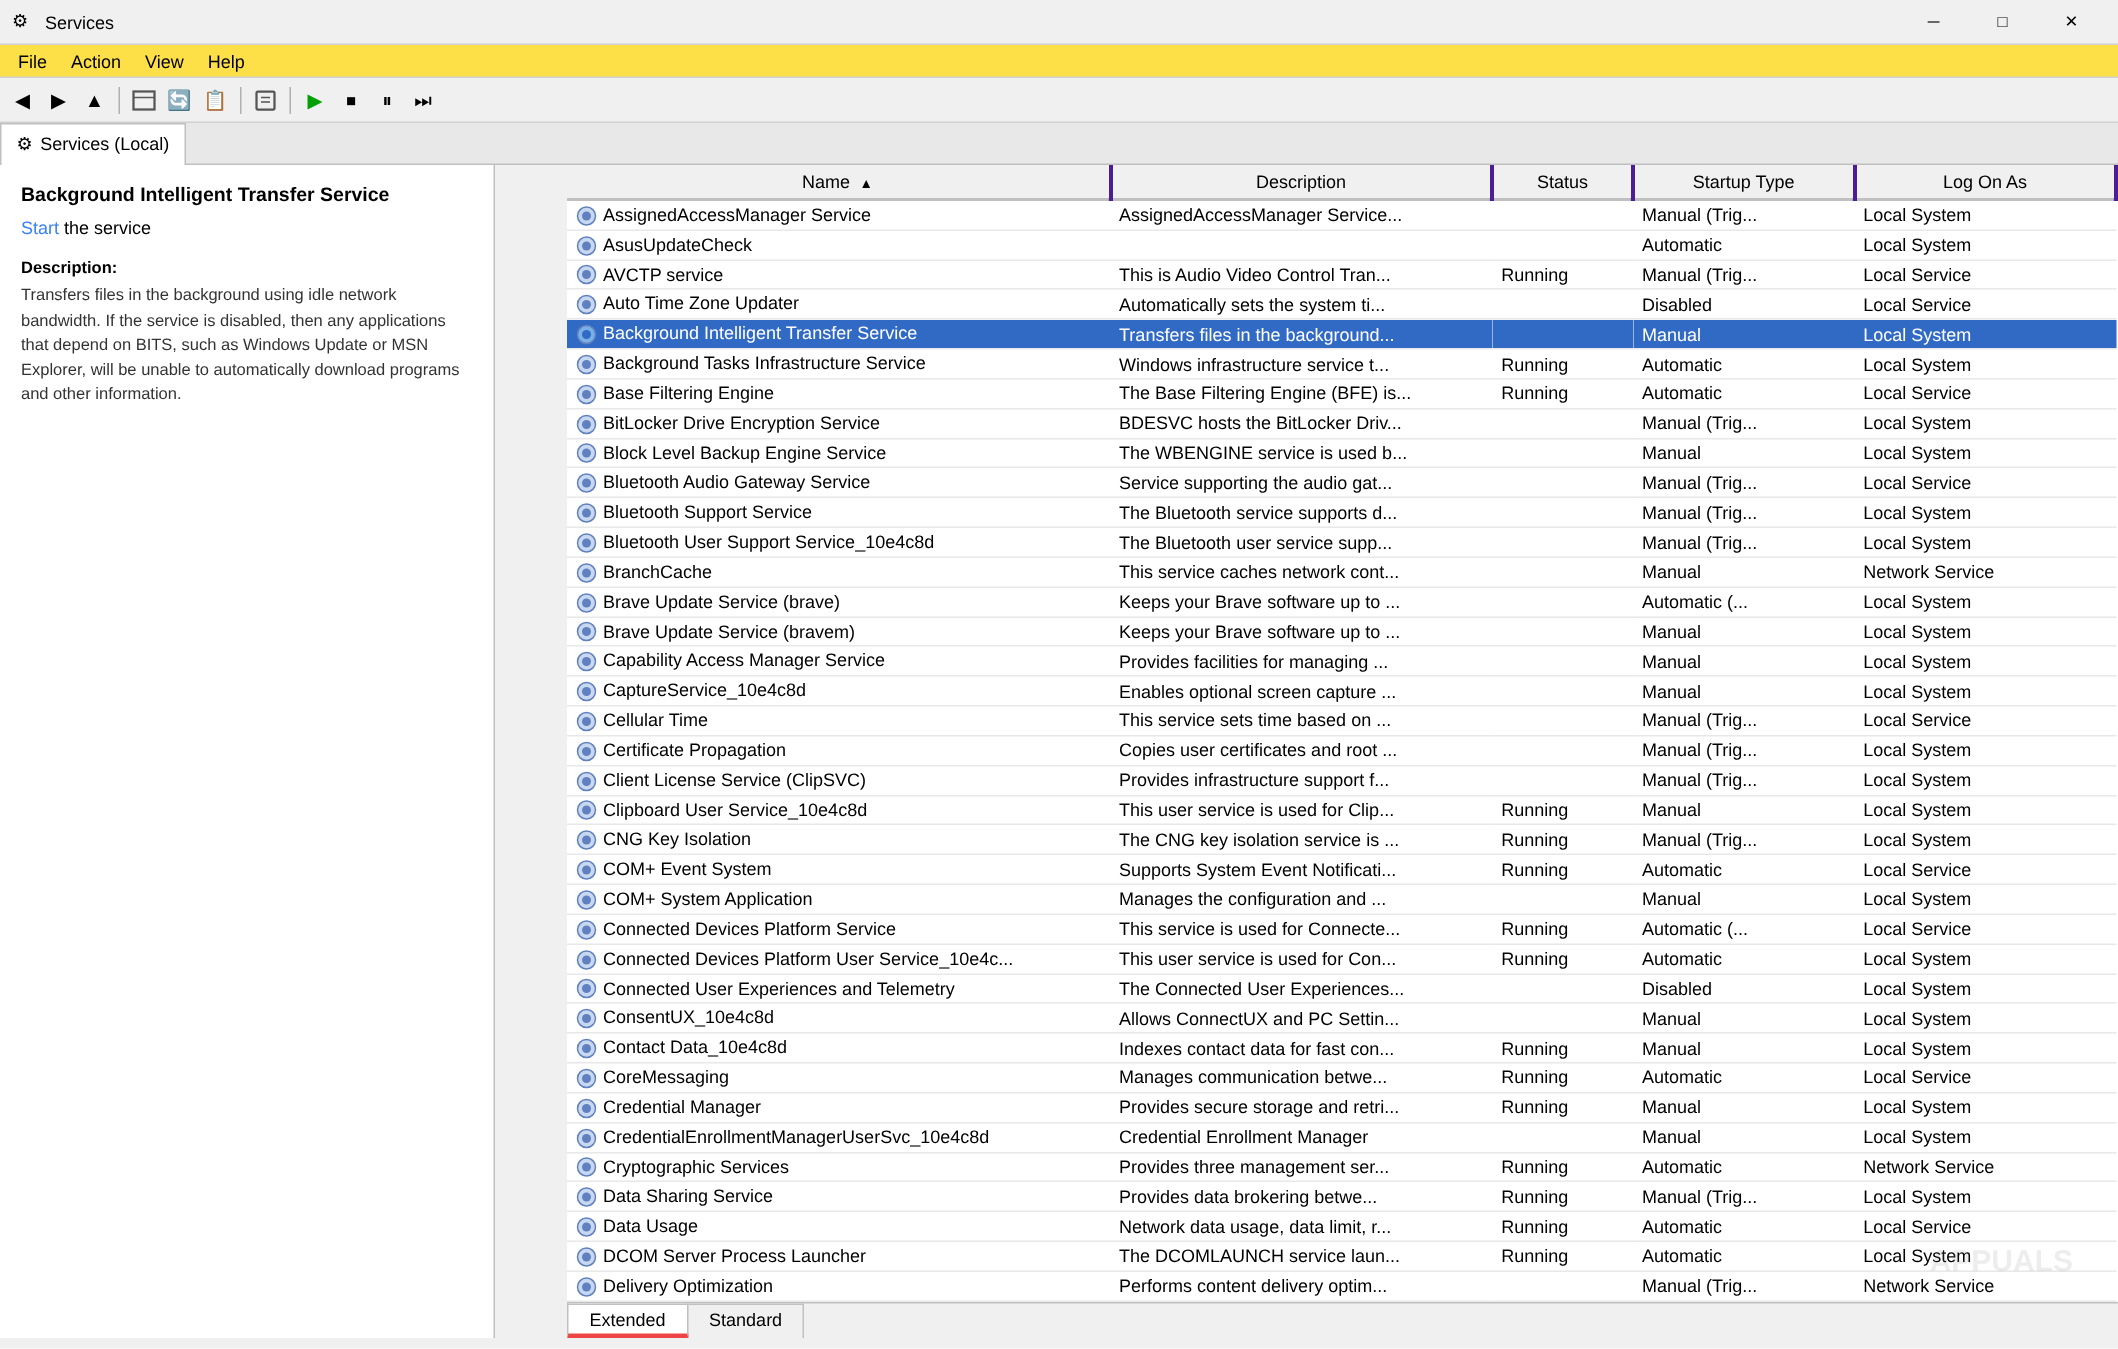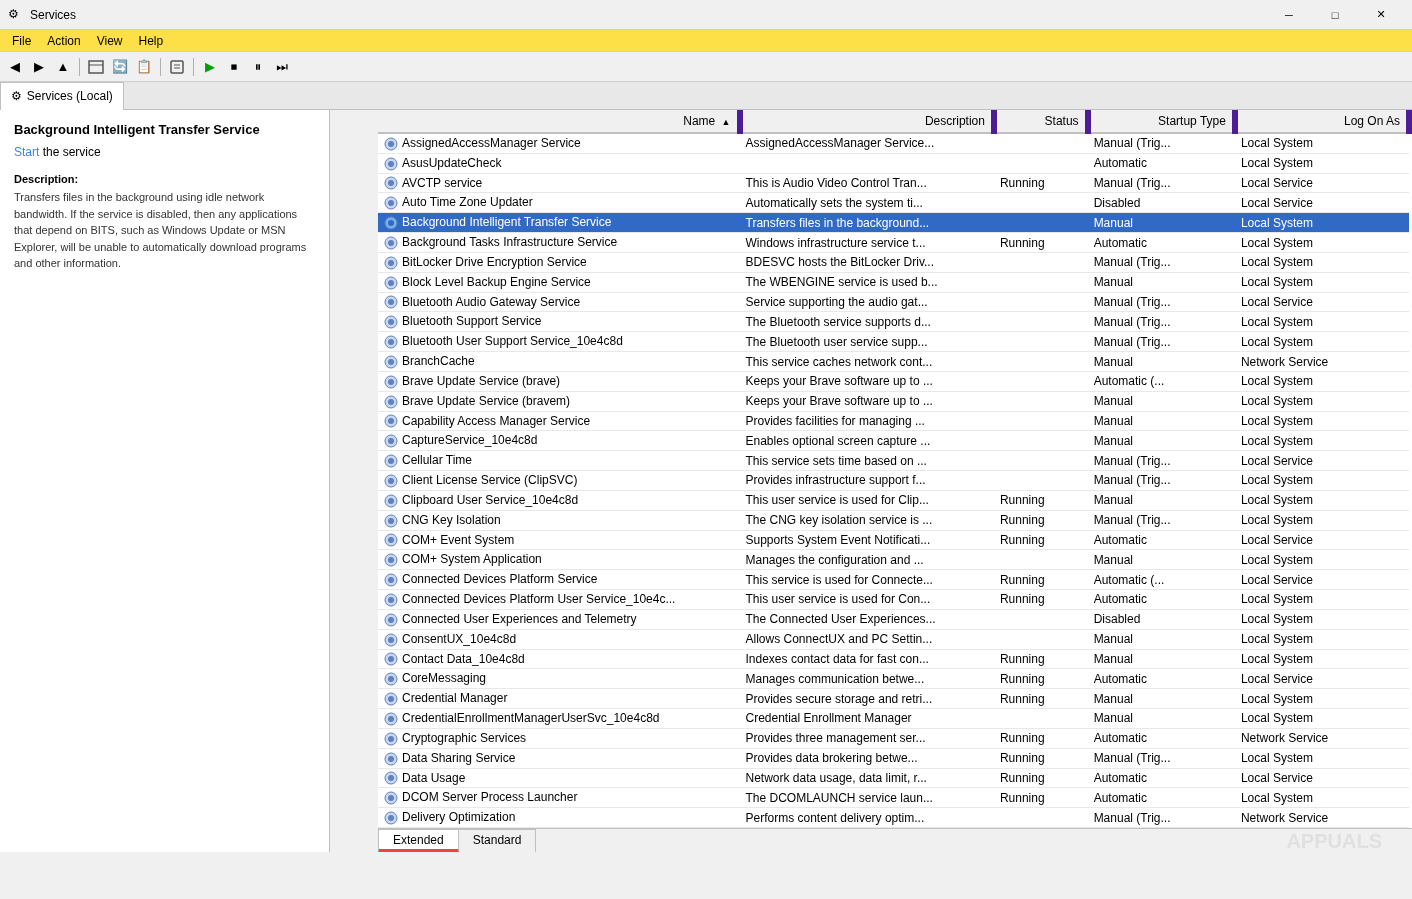--- a/index.html
+++ b/index.html
@@ -133,24 +133,24 @@
     }
     thead tr {
       background: #f0f0f0;
       border-bottom: 2px solid #c0c0c0;
       position: sticky;
       top: 0;
       z-index: 10;
     }
     thead th {
       padding: 4px 6px;
-      text-align: right;
+      text-align: center;
       font-weight: normal;
       font-size: 12px;
-      border-right: 6px solid #4c1d95;
+      border-right: 3px solid #4c1d95;
       cursor: pointer;
       white-space: nowrap;
       overflow: hidden;
     }
     tbody tr {
       border-bottom: 1px solid #e8e8e8;
     }
     tbody tr.selected {
       background: #316ac5;
       color: #fff;
@@ -354,20 +354,30 @@
                   </svg></span><span>Background Tasks Infrastructure Service</span></td>
               <td class="col-desc">Windows infrastructure service t...</td>
               <td class="col-status">Running</td>
               <td class="col-startup">Automatic</td>
               <td class="col-logon">Local System</td>
             </tr>
             <tr>
               <td class="col-name" style="overflow: hidden; text-overflow: ellipsis; white-space: nowrap;"><span style="display: inline-block; width: 14px; height: 14px; vertical-align: middle; margin-right: 4px;"><svg width="14" height="14" viewBox="0 0 14 14">
                     <circle cx="7" cy="7" r="6" fill="#c8d8f0" stroke="#6080c0" stroke-width="1"></circle>
                     <circle cx="7" cy="7" r="3" fill="#6080c0"></circle>
+                  </svg></span><span>Base Filtering Engine</span></td>
+              <td class="col-desc">The Base Filtering Engine (BFE) is...</td>
+              <td class="col-status">Running</td>
+              <td class="col-startup">Automatic</td>
+              <td class="col-logon">Local Service</td>
+            </tr>
+            <tr>
+              <td class="col-name" style="overflow: hidden; text-overflow: ellipsis; white-space: nowrap;"><span style="display: inline-block; width: 14px; height: 14px; vertical-align: middle; margin-right: 4px;"><svg width="14" height="14" viewBox="0 0 14 14">
+                    <circle cx="7" cy="7" r="6" fill="#c8d8f0" stroke="#6080c0" stroke-width="1"></circle>
+                    <circle cx="7" cy="7" r="3" fill="#6080c0"></circle>
                   </svg></span><span>BitLocker Drive Encryption Service</span></td>
               <td class="col-desc">BDESVC hosts the BitLocker Driv...</td>
               <td class="col-status"></td>
               <td class="col-startup">Manual (Trig...</td>
               <td class="col-logon">Local System</td>
             </tr>
             <tr>
               <td class="col-name" style="overflow: hidden; text-overflow: ellipsis; white-space: nowrap;"><span style="display: inline-block; width: 14px; height: 14px; vertical-align: middle; margin-right: 4px;"><svg width="14" height="14" viewBox="0 0 14 14">
                     <circle cx="7" cy="7" r="6" fill="#c8d8f0" stroke="#6080c0" stroke-width="1"></circle>
                     <circle cx="7" cy="7" r="3" fill="#6080c0"></circle>
@@ -459,20 +469,30 @@
             </tr>
             <tr>
               <td class="col-name" style="overflow: hidden; text-overflow: ellipsis; white-space: nowrap;"><span style="display: inline-block; width: 14px; height: 14px; vertical-align: middle; margin-right: 4px;"><svg width="14" height="14" viewBox="0 0 14 14">
                     <circle cx="7" cy="7" r="6" fill="#c8d8f0" stroke="#6080c0" stroke-width="1"></circle>
                     <circle cx="7" cy="7" r="3" fill="#6080c0"></circle>
                   </svg></span><span>Cellular Time</span></td>
               <td class="col-desc">This service sets time based on ...</td>
               <td class="col-status"></td>
               <td class="col-startup">Manual (Trig...</td>
               <td class="col-logon">Local Service</td>
+            </tr>
+            <tr>
+              <td class="col-name" style="overflow: hidden; text-overflow: ellipsis; white-space: nowrap;"><span style="display: inline-block; width: 14px; height: 14px; vertical-align: middle; margin-right: 4px;"><svg width="14" height="14" viewBox="0 0 14 14">
+                    <circle cx="7" cy="7" r="6" fill="#c8d8f0" stroke="#6080c0" stroke-width="1"></circle>
+                    <circle cx="7" cy="7" r="3" fill="#6080c0"></circle>
+                  </svg></span><span>Certificate Propagation</span></td>
+              <td class="col-desc">Copies user certificates and root ...</td>
+              <td class="col-status"></td>
+              <td class="col-startup">Manual (Trig...</td>
+              <td class="col-logon">Local System</td>
             </tr>
             <tr>
               <td class="col-name" style="overflow: hidden; text-overflow: ellipsis; white-space: nowrap;"><span style="display: inline-block; width: 14px; height: 14px; vertical-align: middle; margin-right: 4px;"><svg width="14" height="14" viewBox="0 0 14 14">
                     <circle cx="7" cy="7" r="6" fill="#c8d8f0" stroke="#6080c0" stroke-width="1"></circle>
                     <circle cx="7" cy="7" r="3" fill="#6080c0"></circle>
                   </svg></span><span>Client License Service (ClipSVC)</span></td>
               <td class="col-desc">Provides infrastructure support f...</td>
               <td class="col-status"></td>
               <td class="col-startup">Manual (Trig...</td>
               <td class="col-logon">Local System</td>

